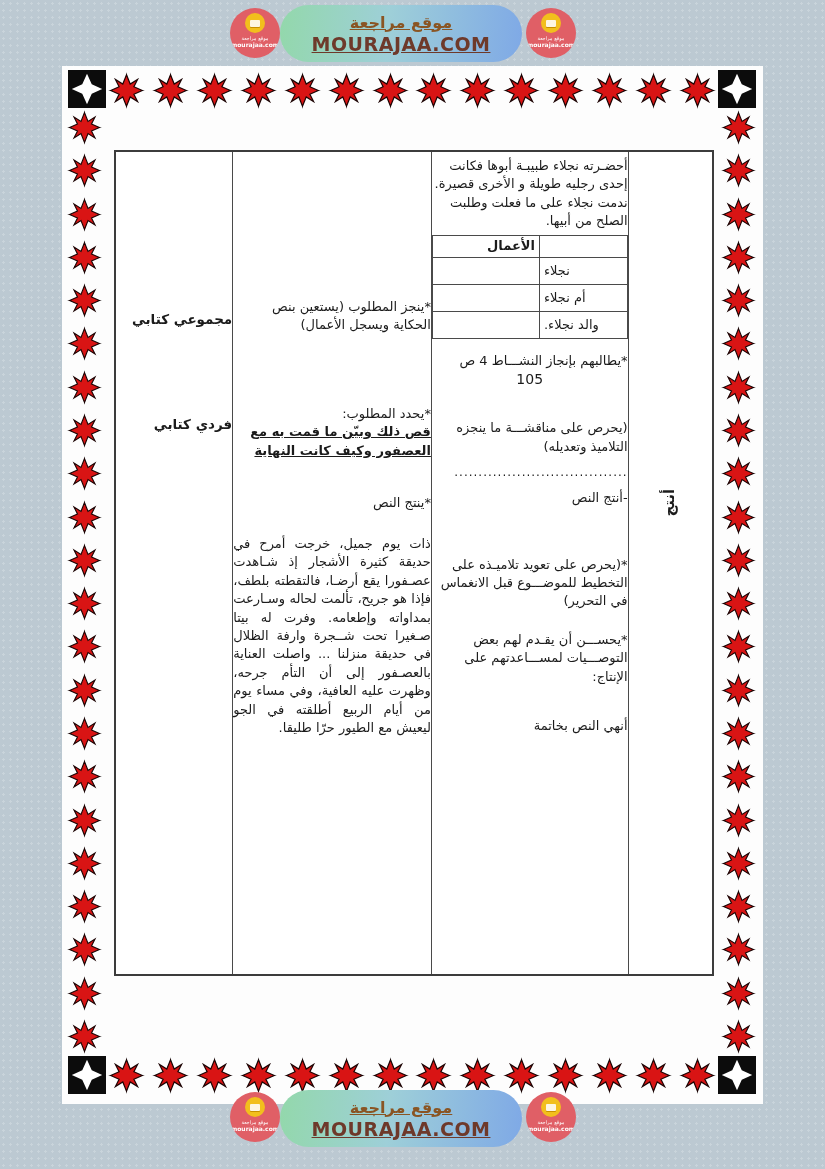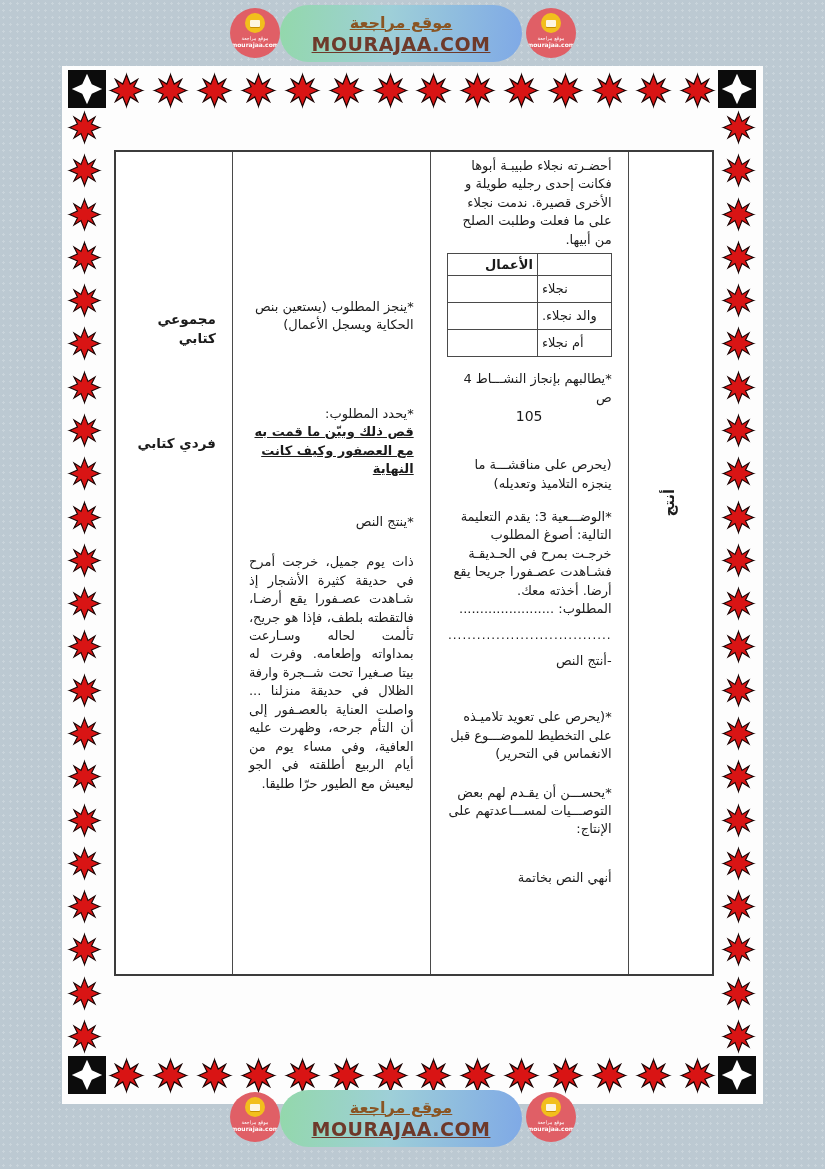--- a/index.html
+++ b/index.html
@@ -34,21 +34,21 @@
   .lg-tl{left:230px;top:8px}.lg-tr{left:526px;top:8px}.lg-bl{left:230px;top:1092px}.lg-br{left:526px;top:1092px}
   .logo .yellow{width:20px;height:20px;border-radius:50%;background:#f2bf1d;margin-top:5px;
     display:flex;align-items:center;justify-content:center;}
   .logo .book{width:10px;height:7px;background:#fdf6e2;border-radius:1px;box-shadow:0 1px 0 #c78f00;}
   .logo .t1{font-size:5px;color:#fff;line-height:6px;margin-top:2px;}
   .logo .t2{font-size:6px;color:#fff;font-weight:bold;line-height:7px;}
   
   .doc-table{position:absolute;left:114px;top:150px;width:600px;height:826px;
     display:flex;flex-direction:row;border:2px solid #3c3c3c;box-sizing:border-box;background:#fff;}
   .doc-table .col{box-sizing:border-box;height:100%;direction:rtl;text-align:right;
-    font-size:13px;line-height:1.42;padding:4px 16px;}
+    font-size:13px;line-height:1.42;padding:4px 0;}
   .doc-table .col + .col{border-left:1.5px solid #4a4a4a;}
   .col-modality{width:117px;text-align:center;}
   .col-middle{width:200px;}
   .col-main{width:198px;}
   .col-produce{width:85px;display:flex;align-items:center;justify-content:center;}
   .produce-label{transform:rotate(-90deg);font-size:15px;font-weight:bold;white-space:nowrap;margin-top:-120px;}
   .modality-1{margin-top:154px;font-size:13.5px;font-weight:bold;}
   .modality-2{margin-top:86px;font-size:13.5px;font-weight:bold;}
   .blk{margin:0;}
   .m-step1{margin-top:142px;}
@@ -61,21 +61,21 @@
   .works .name-cell{width:45%;text-align:left;}
   .works .deed-cell{width:55%;text-align:right;font-weight:bold;}
   .works .hdr-empty{height:19px;}
   .t-intro{padding-top:1px;}
   .t-activity{margin-top:13px;}
   .t-activity .pg{text-align:center;direction:ltr;font-size:14px;}
   .t-note1{margin-top:29px;}
   .t-situation{margin-top:15px;}
   .t-dots{margin-top:8px;letter-spacing:1px;font-size:12px;overflow:hidden;white-space:nowrap;}
   .t-produce{margin-top:8px;}
-  .t-note2{margin-top:38px;}
+  .t-note2{margin-top:48px;}
   .t-note3{margin-top:20px;}
   .t-tips{margin-top:12px;}
   svg.defs{position:absolute;width:0;height:0;}
 </style>
 </head>
 <body>
 
 <svg class="defs" xmlns="http://www.w3.org/2000/svg">
   <defs>
     <symbol id="star8" viewBox="0 0 40 40">
@@ -373,41 +373,37 @@
       <tbody>
           <tr>
         <td class="name-cell hdr-empty"></td>
         <td class="deed-cell hdr-empty">الأعمال</td>
       </tr>
       <tr>
         <td class="name-cell">نجلاء</td>
         <td class="deed-cell"></td>
       </tr>
       <tr>
-        <td class="name-cell">والد نجلاء.</td>
+        <td class="name-cell">أم نجلاء</td>
         <td class="deed-cell"></td>
       </tr>
       <tr>
-        <td class="name-cell">أم نجلاء</td>
+        <td class="name-cell">والد نجلاء.</td>
         <td class="deed-cell"></td>
       </tr>
     </tbody>
       </table>
 
     <p class="blk t-activity">
       <span>*يطالبهم بإنجاز النشـــاط 4 ص</span>
       <span class="pg" style="display:block">105</span>
     </p>
 
     <p class="blk t-note1">(يحرص على مناقشـــة ما ينجزه التلاميذ وتعديله)</p>
 
-    <p class="blk t-situation">
-      <span>*الوضـــعية 3: يقدم التعليمة التالية: أصوغ المطلوب خرجـت بمرح في الحـديقـة فشـاهدت عصـفورا جريحا يقع أرضا. أخذته معك.</span><br>
-      <span>المطلوب: .......................</span>
-    </p>
 
     <p class="blk t-dots">....................................</p>
     <p class="blk t-produce">-أنتج النص</p>
     <p class="blk t-note2">*(يحرص على تعويد تلاميـذه على التخطيط للموضـــوع قبل الانغماس في التحرير)</p>
     <p class="blk t-note3">*يحســـن أن يقـدم لهم بعض التوصـــيات لمســـاعدتهم على الإنتاج:</p>
     <p class="blk t-tips">
       <br>
       <span>أنهي النص بخاتمة</span>
     </p>
   </div>

